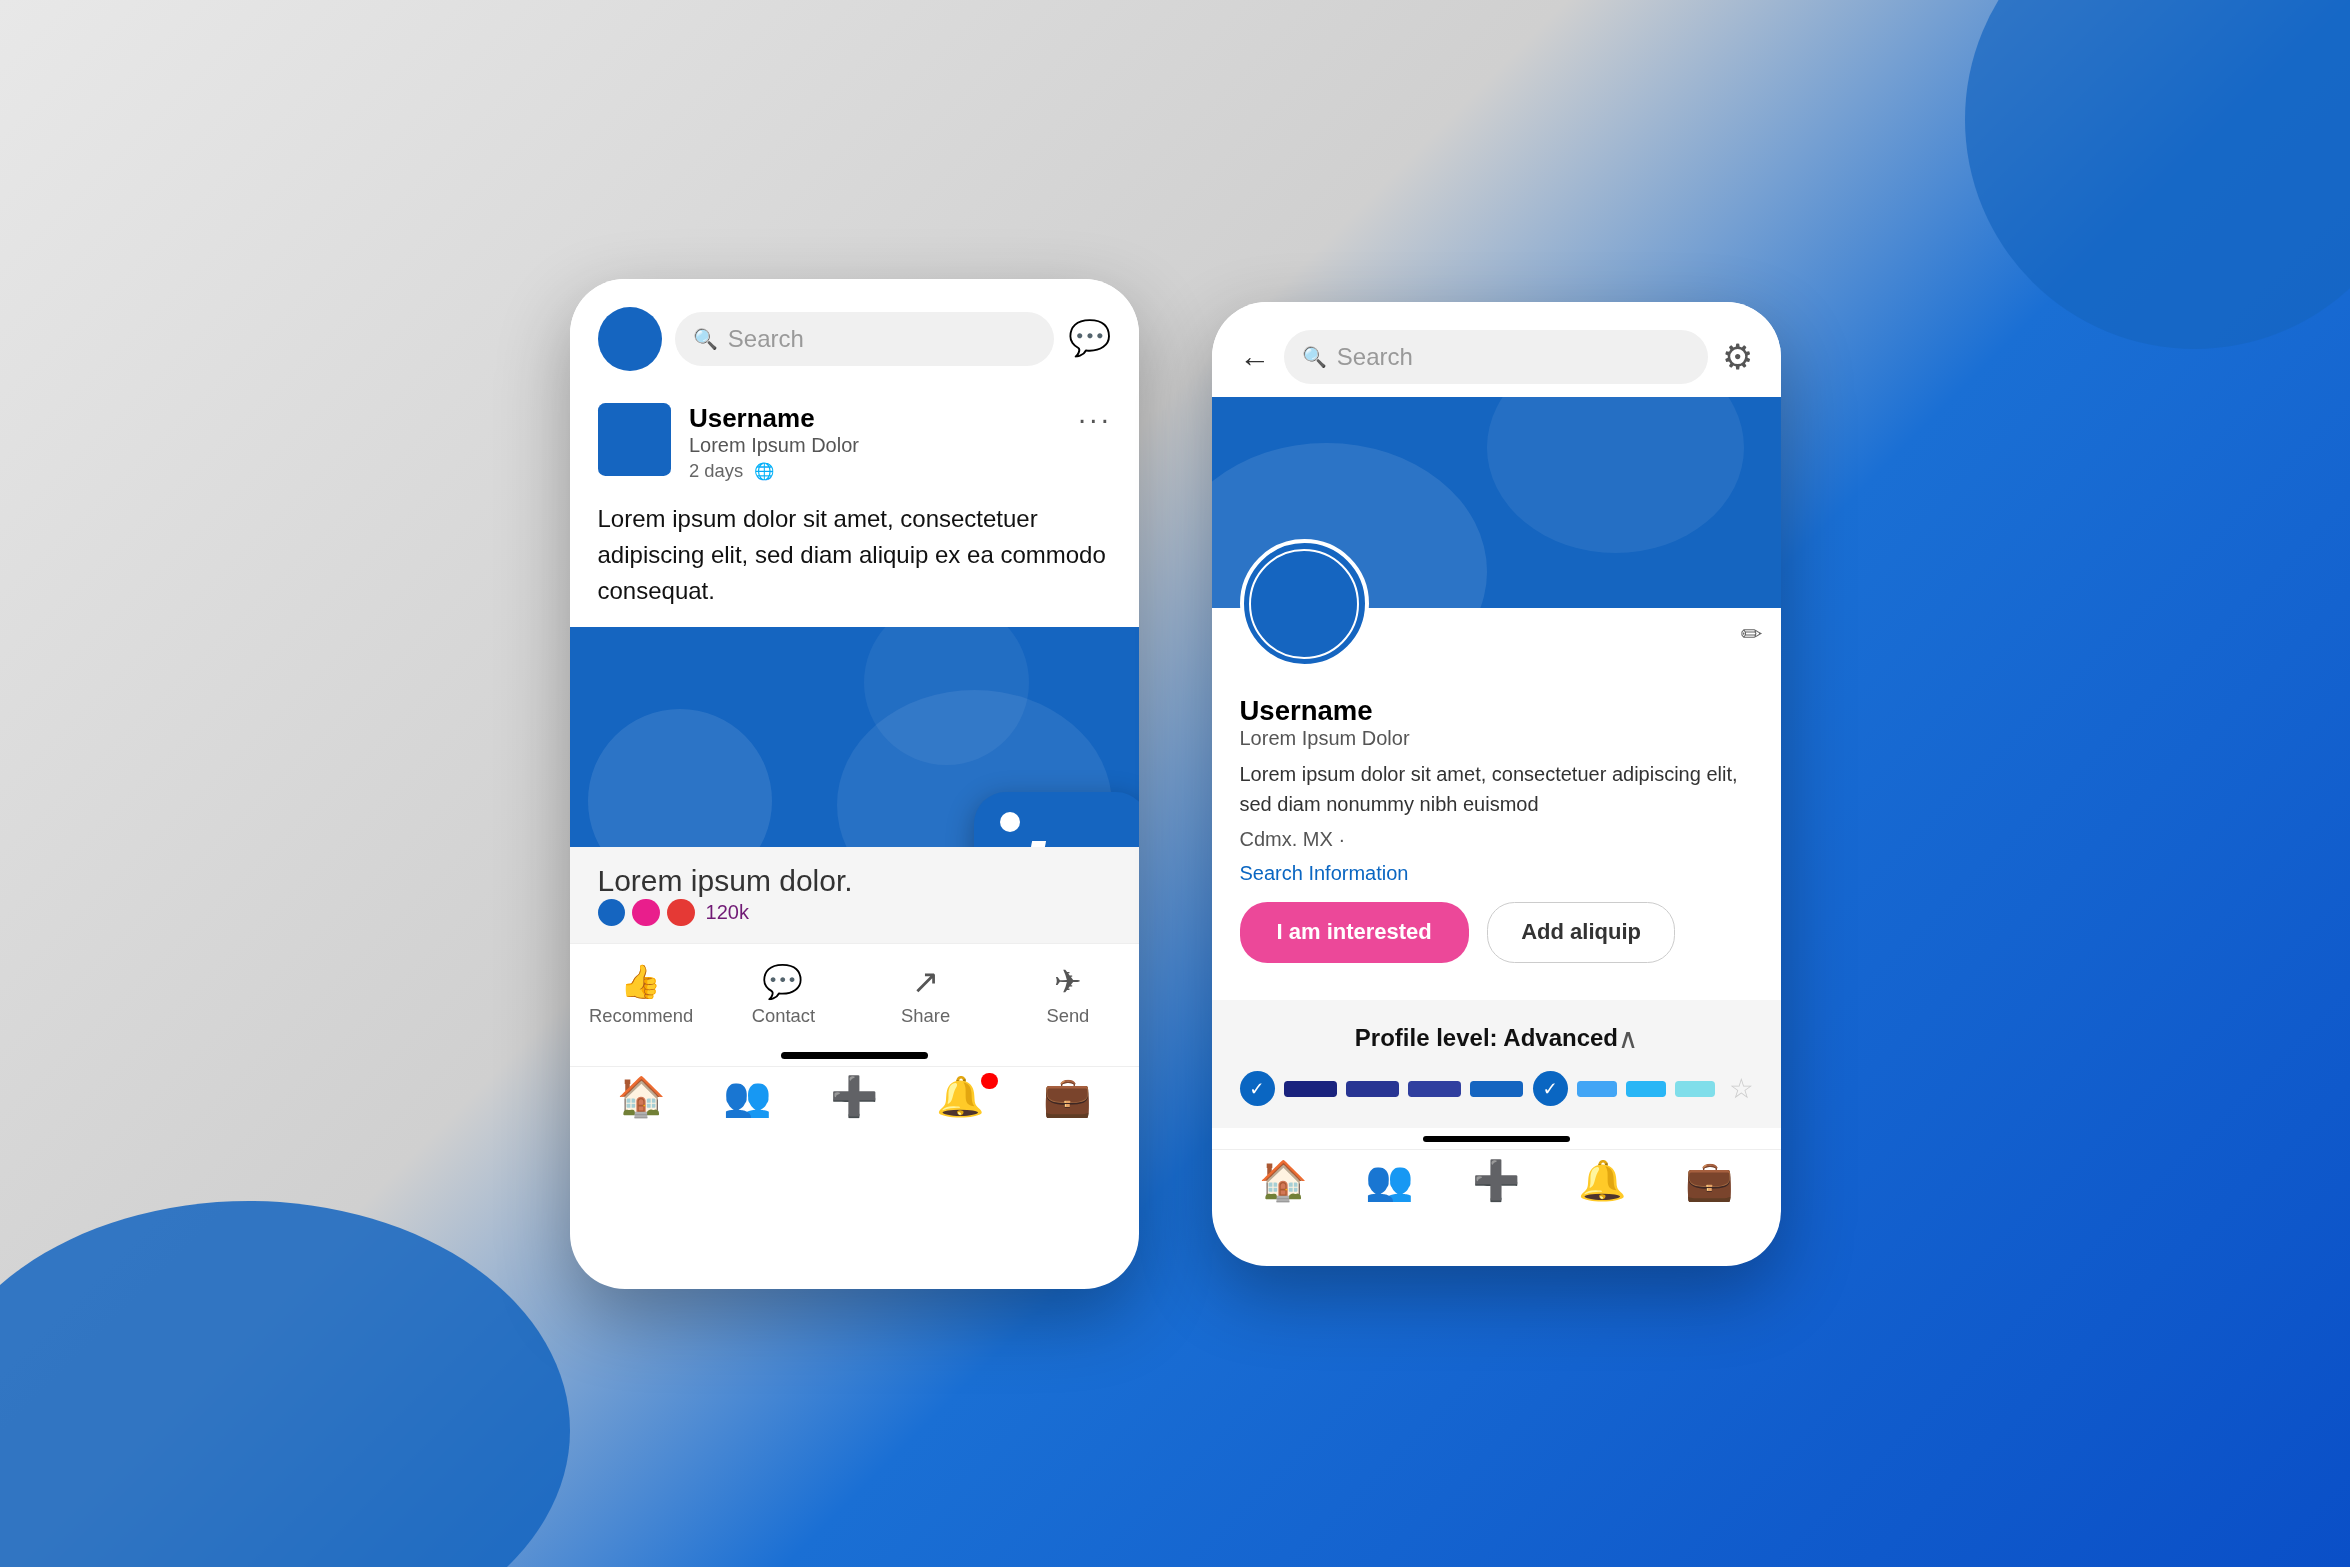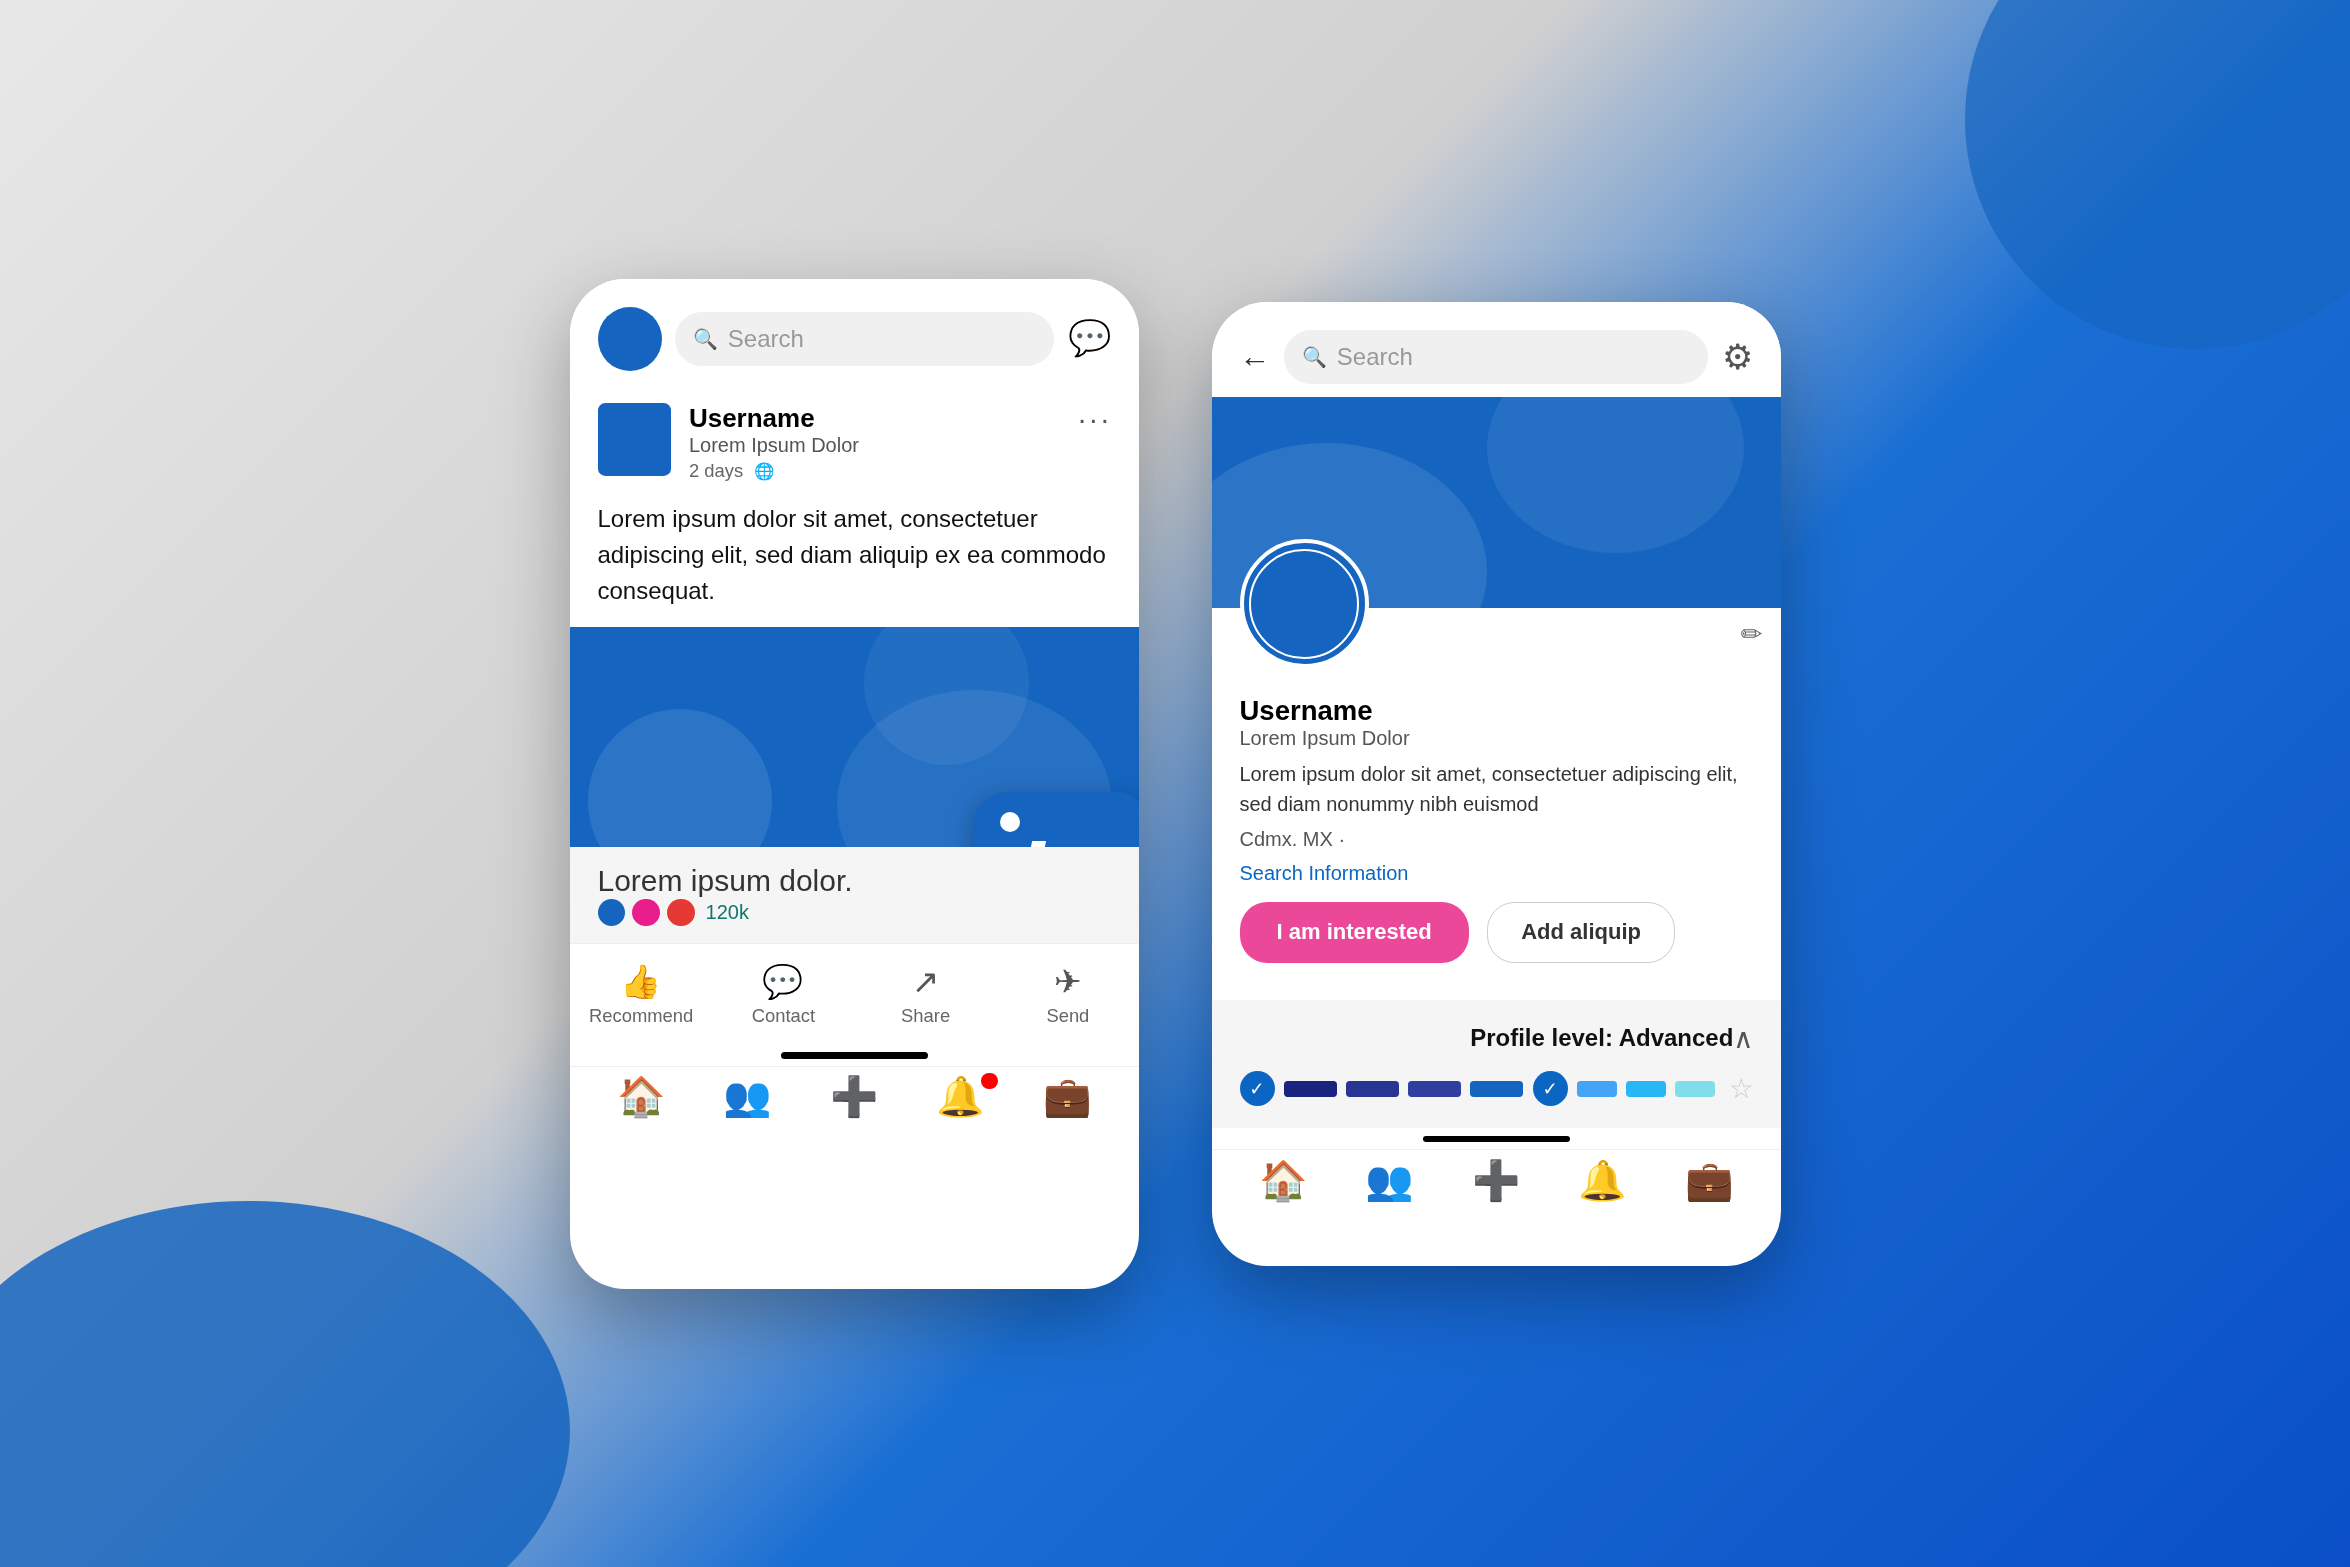--- a/index.html
+++ b/index.html
@@ -256,21 +256,21 @@
       width: 27.5px;
       height: 27.5px;
       border-radius: 50%;
     }
     .dot-blue { background: #1565c0; }
     .dot-pink { background: #e91e8c; }
     .dot-red { background: #e53935; }
 
     .reaction-count {
       font-size: 20px;
-      color: #0f766e;
+      color: #701a75;
       margin-left: 3.7px;
     }
 
     
     .action-buttons {
       background: #fff;
       display: flex;
       padding: 9.2px 0;
       border-top: 0.9px solid #eee;
     }
@@ -491,21 +491,21 @@
 
     
     .profile-level-section {
       background: #f5f5f5;
       padding: 22px 27.5px;
     }
 
     .profile-level-header {
       display: flex;
       align-items: center;
-      justify-content: flex-end;
+      justify-content: center;
       margin-bottom: 16.5px;
     }
 
     .profile-level-title {
       font-size: 24px;
       font-weight: 700;
       color: #111;
     }
 
     .chevron-up {

